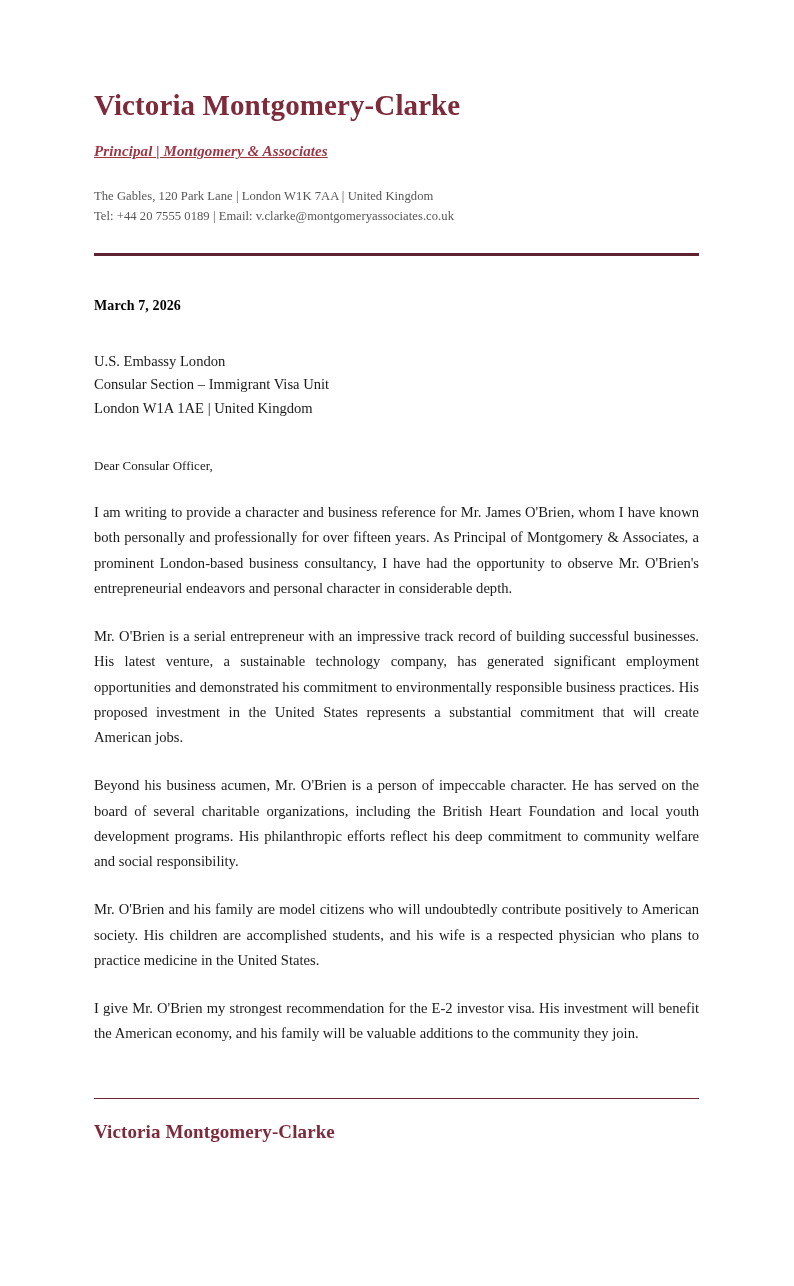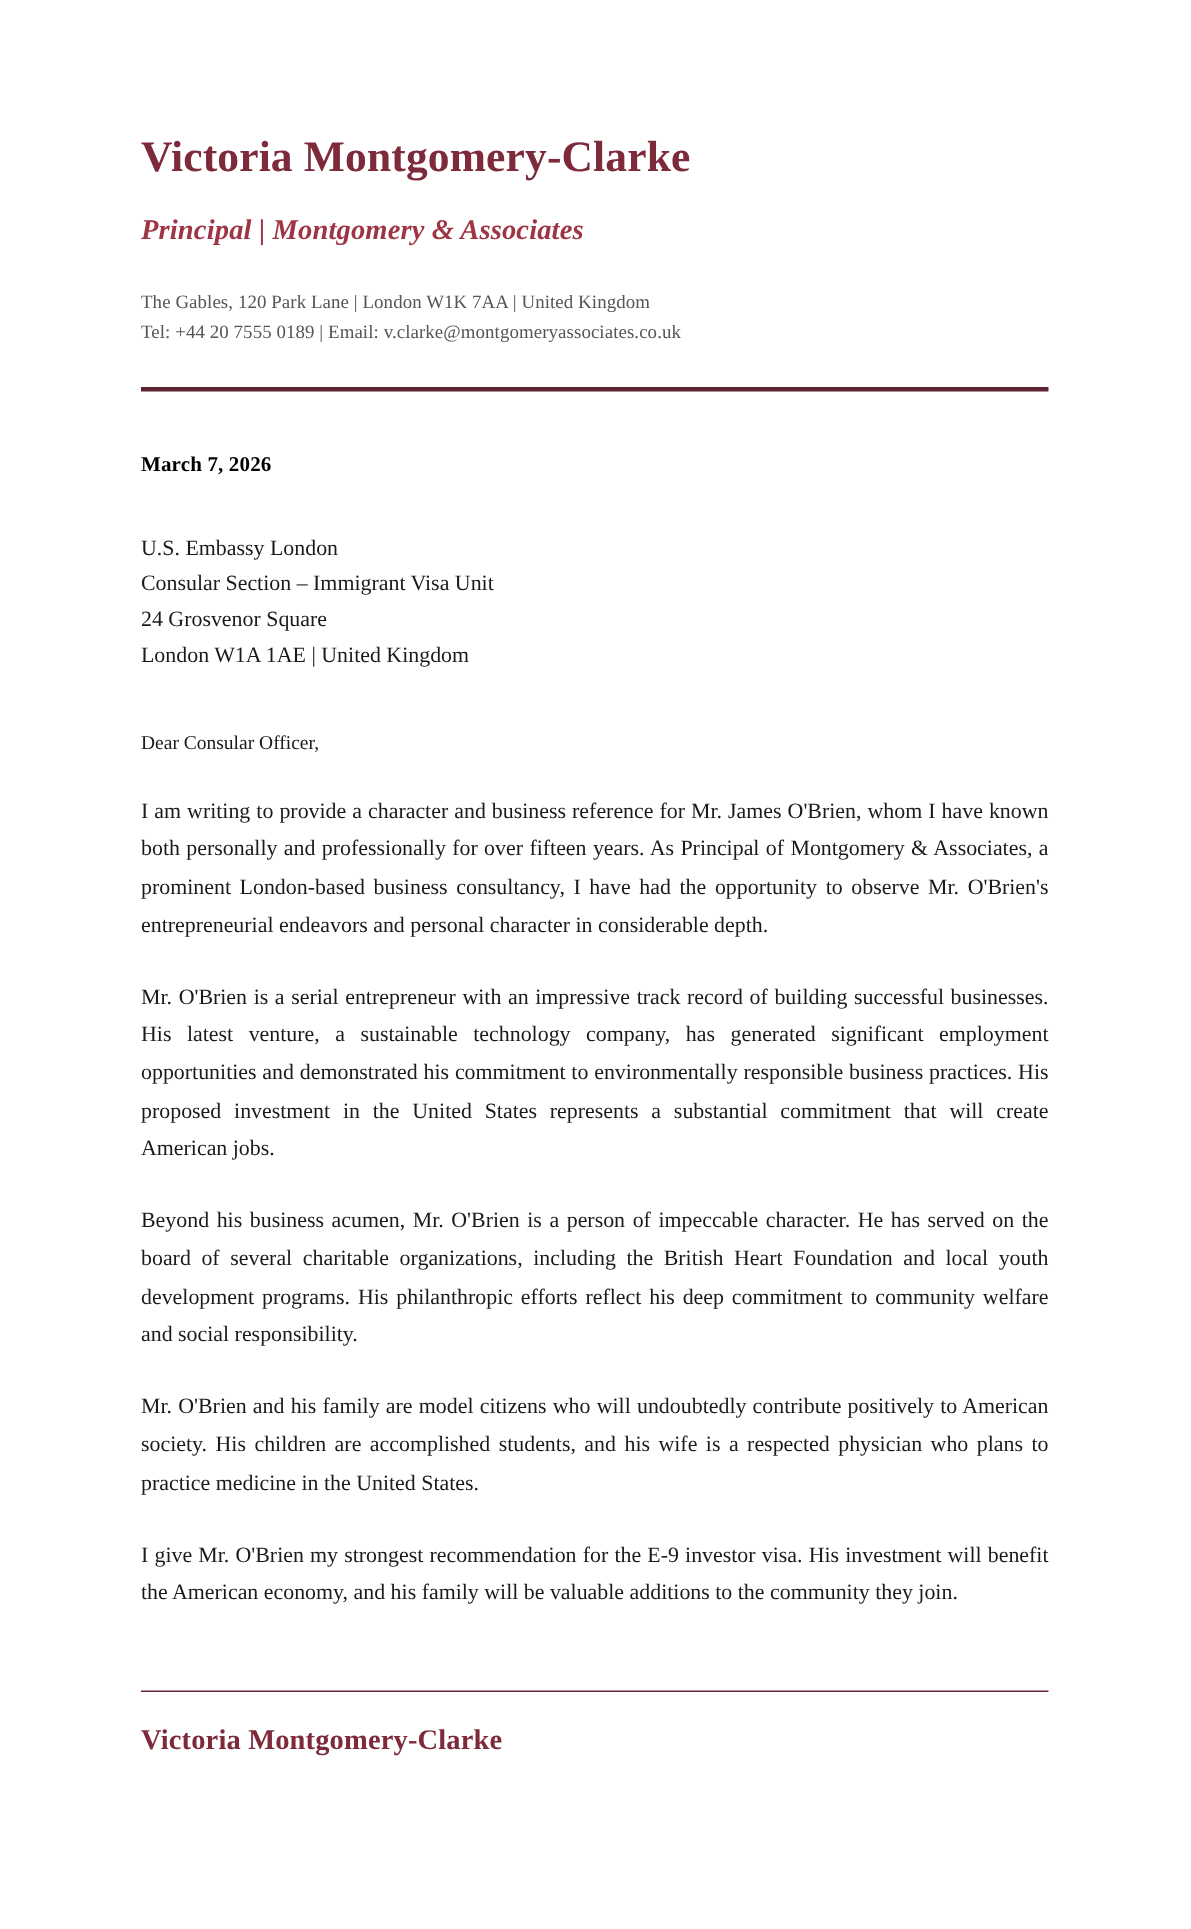--- a/index.html
+++ b/index.html
@@ -31,27 +31,28 @@
   .sender-name {
     font-family: "Liberation Serif", "DejaVu Serif", serif;
     font-size: 29px;
     font-weight: 700;
     letter-spacing: 0.1px;
     color: #7d2b3b;
     line-height: 1.18;
     margin: 0 0 20px 0;
   }
   .sender-title {
-    font-size: 19px;
+    font-size: 15px;
     font-style: italic;
     font-weight: 700;
     color: #9e3544;
     line-height: 1.3;
     margin: 0 0 24px 0;
     letter-spacing: 0.1px;
+    text-decoration: underline;
   }
   .contact-line {
     font-size: 12.6px;
     color: #555555;
     line-height: 1.62;
     margin: 0;
     letter-spacing: 0.05px;
   }
 
   .rule-thick {
@@ -138,33 +139,32 @@
     <div class="contact-line">The Gables, 120 Park Lane | London W1K 7AA | United Kingdom</div>
     <div class="contact-line">Tel: +44 20 7555 0189 | Email: v.clarke@montgomeryassociates.co.uk</div>
     <hr class="rule-thick">
   </header>
 
   <div class="date-line">March 7, 2026</div>
 
   <section class="recipient">
     <div class="recipient-line">U.S. Embassy London</div>
     <div class="recipient-line">Consular Section – Immigrant Visa Unit</div>
-    <div class="recipient-line">24 Grosvenor Square</div>
     <div class="recipient-line">London W1A 1AE | United Kingdom</div>
   </section>
 
 
   <div class="salutation">Dear Consular Officer,</div>
 
   <section>
     <p class="body-para">I am writing to provide a character and business reference for Mr. James O'Brien, whom I have known both personally and professionally for over fifteen years. As Principal of Montgomery &amp; Associates, a prominent London-based business consultancy, I have had the opportunity to observe Mr. O'Brien's entrepreneurial endeavors and personal character in considerable depth.</p>
     <p class="body-para">Mr. O'Brien is a serial entrepreneur with an impressive track record of building successful businesses. His latest venture, a sustainable technology company, has generated significant employment opportunities and demonstrated his commitment to environmentally responsible business practices. His proposed investment in the United States represents a substantial commitment that will create American jobs.</p>
     <p class="body-para">Beyond his business acumen, Mr. O'Brien is a person of impeccable character. He has served on the board of several charitable organizations, including the British Heart Foundation and local youth development programs. His philanthropic efforts reflect his deep commitment to community welfare and social responsibility.</p>
     <p class="body-para">Mr. O'Brien and his family are model citizens who will undoubtedly contribute positively to American society. His children are accomplished students, and his wife is a respected physician who plans to practice medicine in the United States.</p>
-    <p class="body-para">I give Mr. O'Brien my strongest recommendation for the E-9 investor visa. His investment will benefit the American economy, and his family will be valuable additions to the community they join.</p>
+    <p class="body-para">I give Mr. O'Brien my strongest recommendation for the E-2 investor visa. His investment will benefit the American economy, and his family will be valuable additions to the community they join.</p>
   </section>
 
 
   <footer>
     <hr class="rule-thin">
     <div class="sig-name">Victoria Montgomery-Clarke</div>
 
   </footer>
 
 </div>

